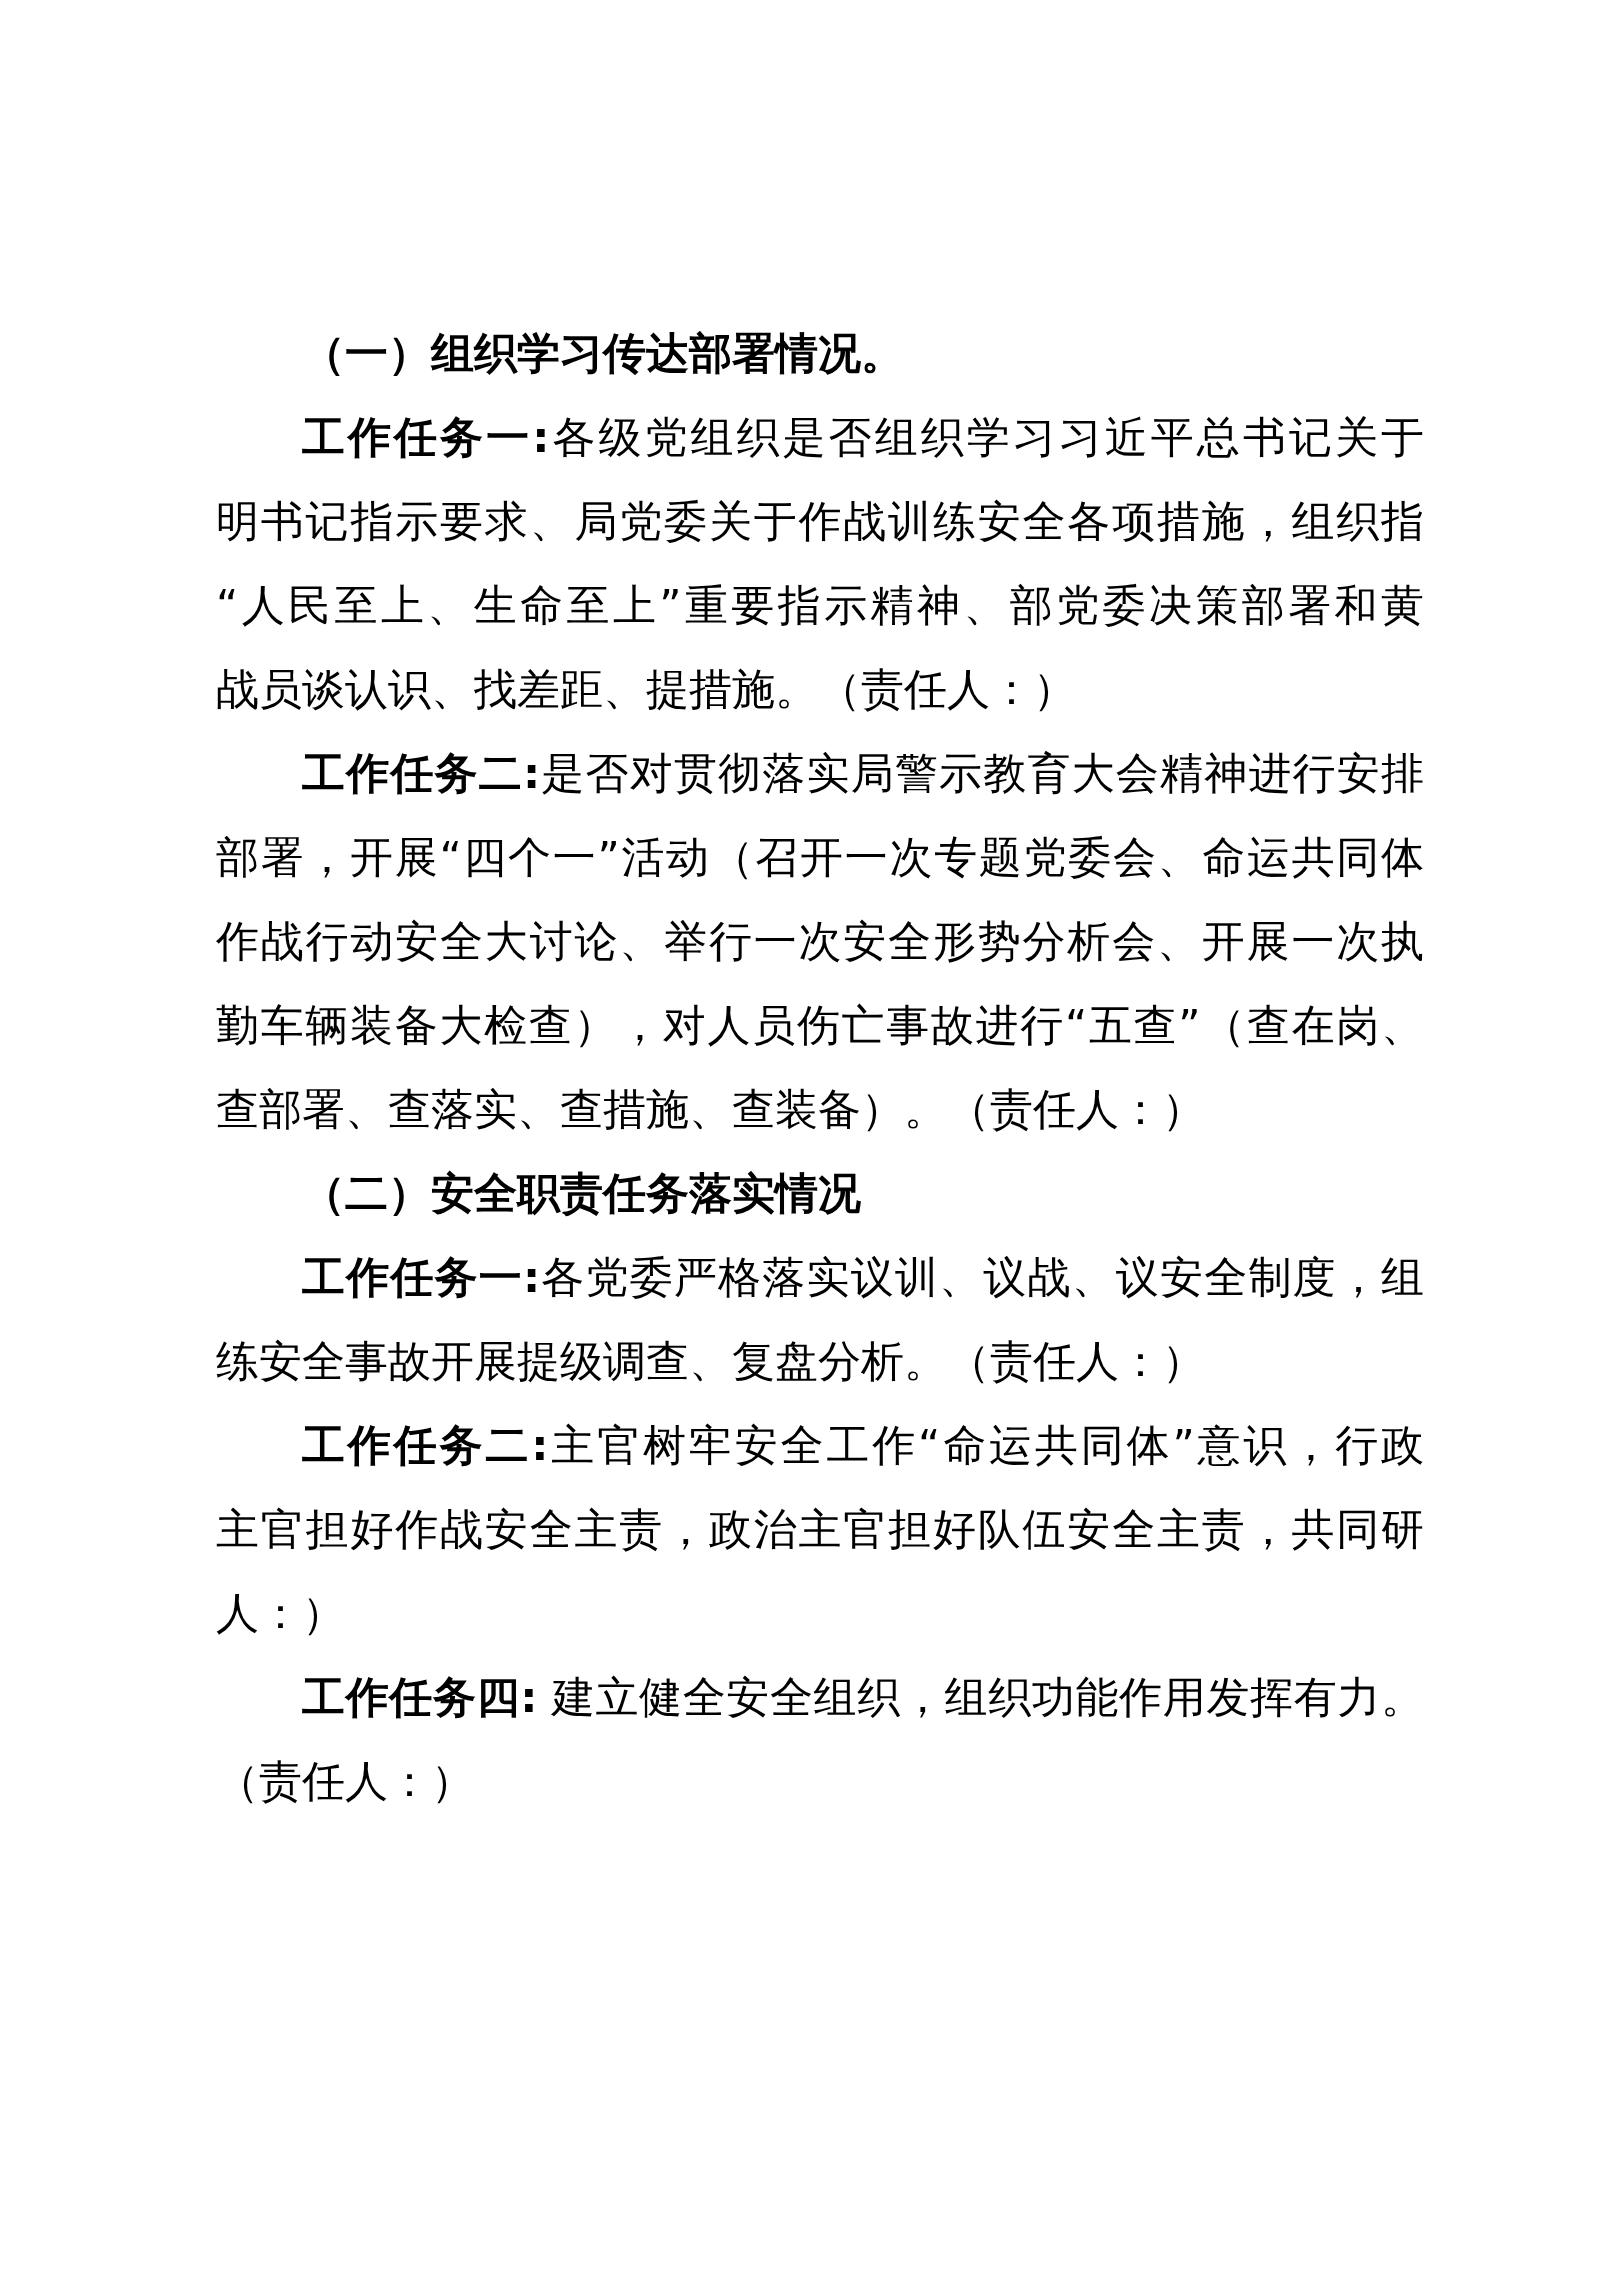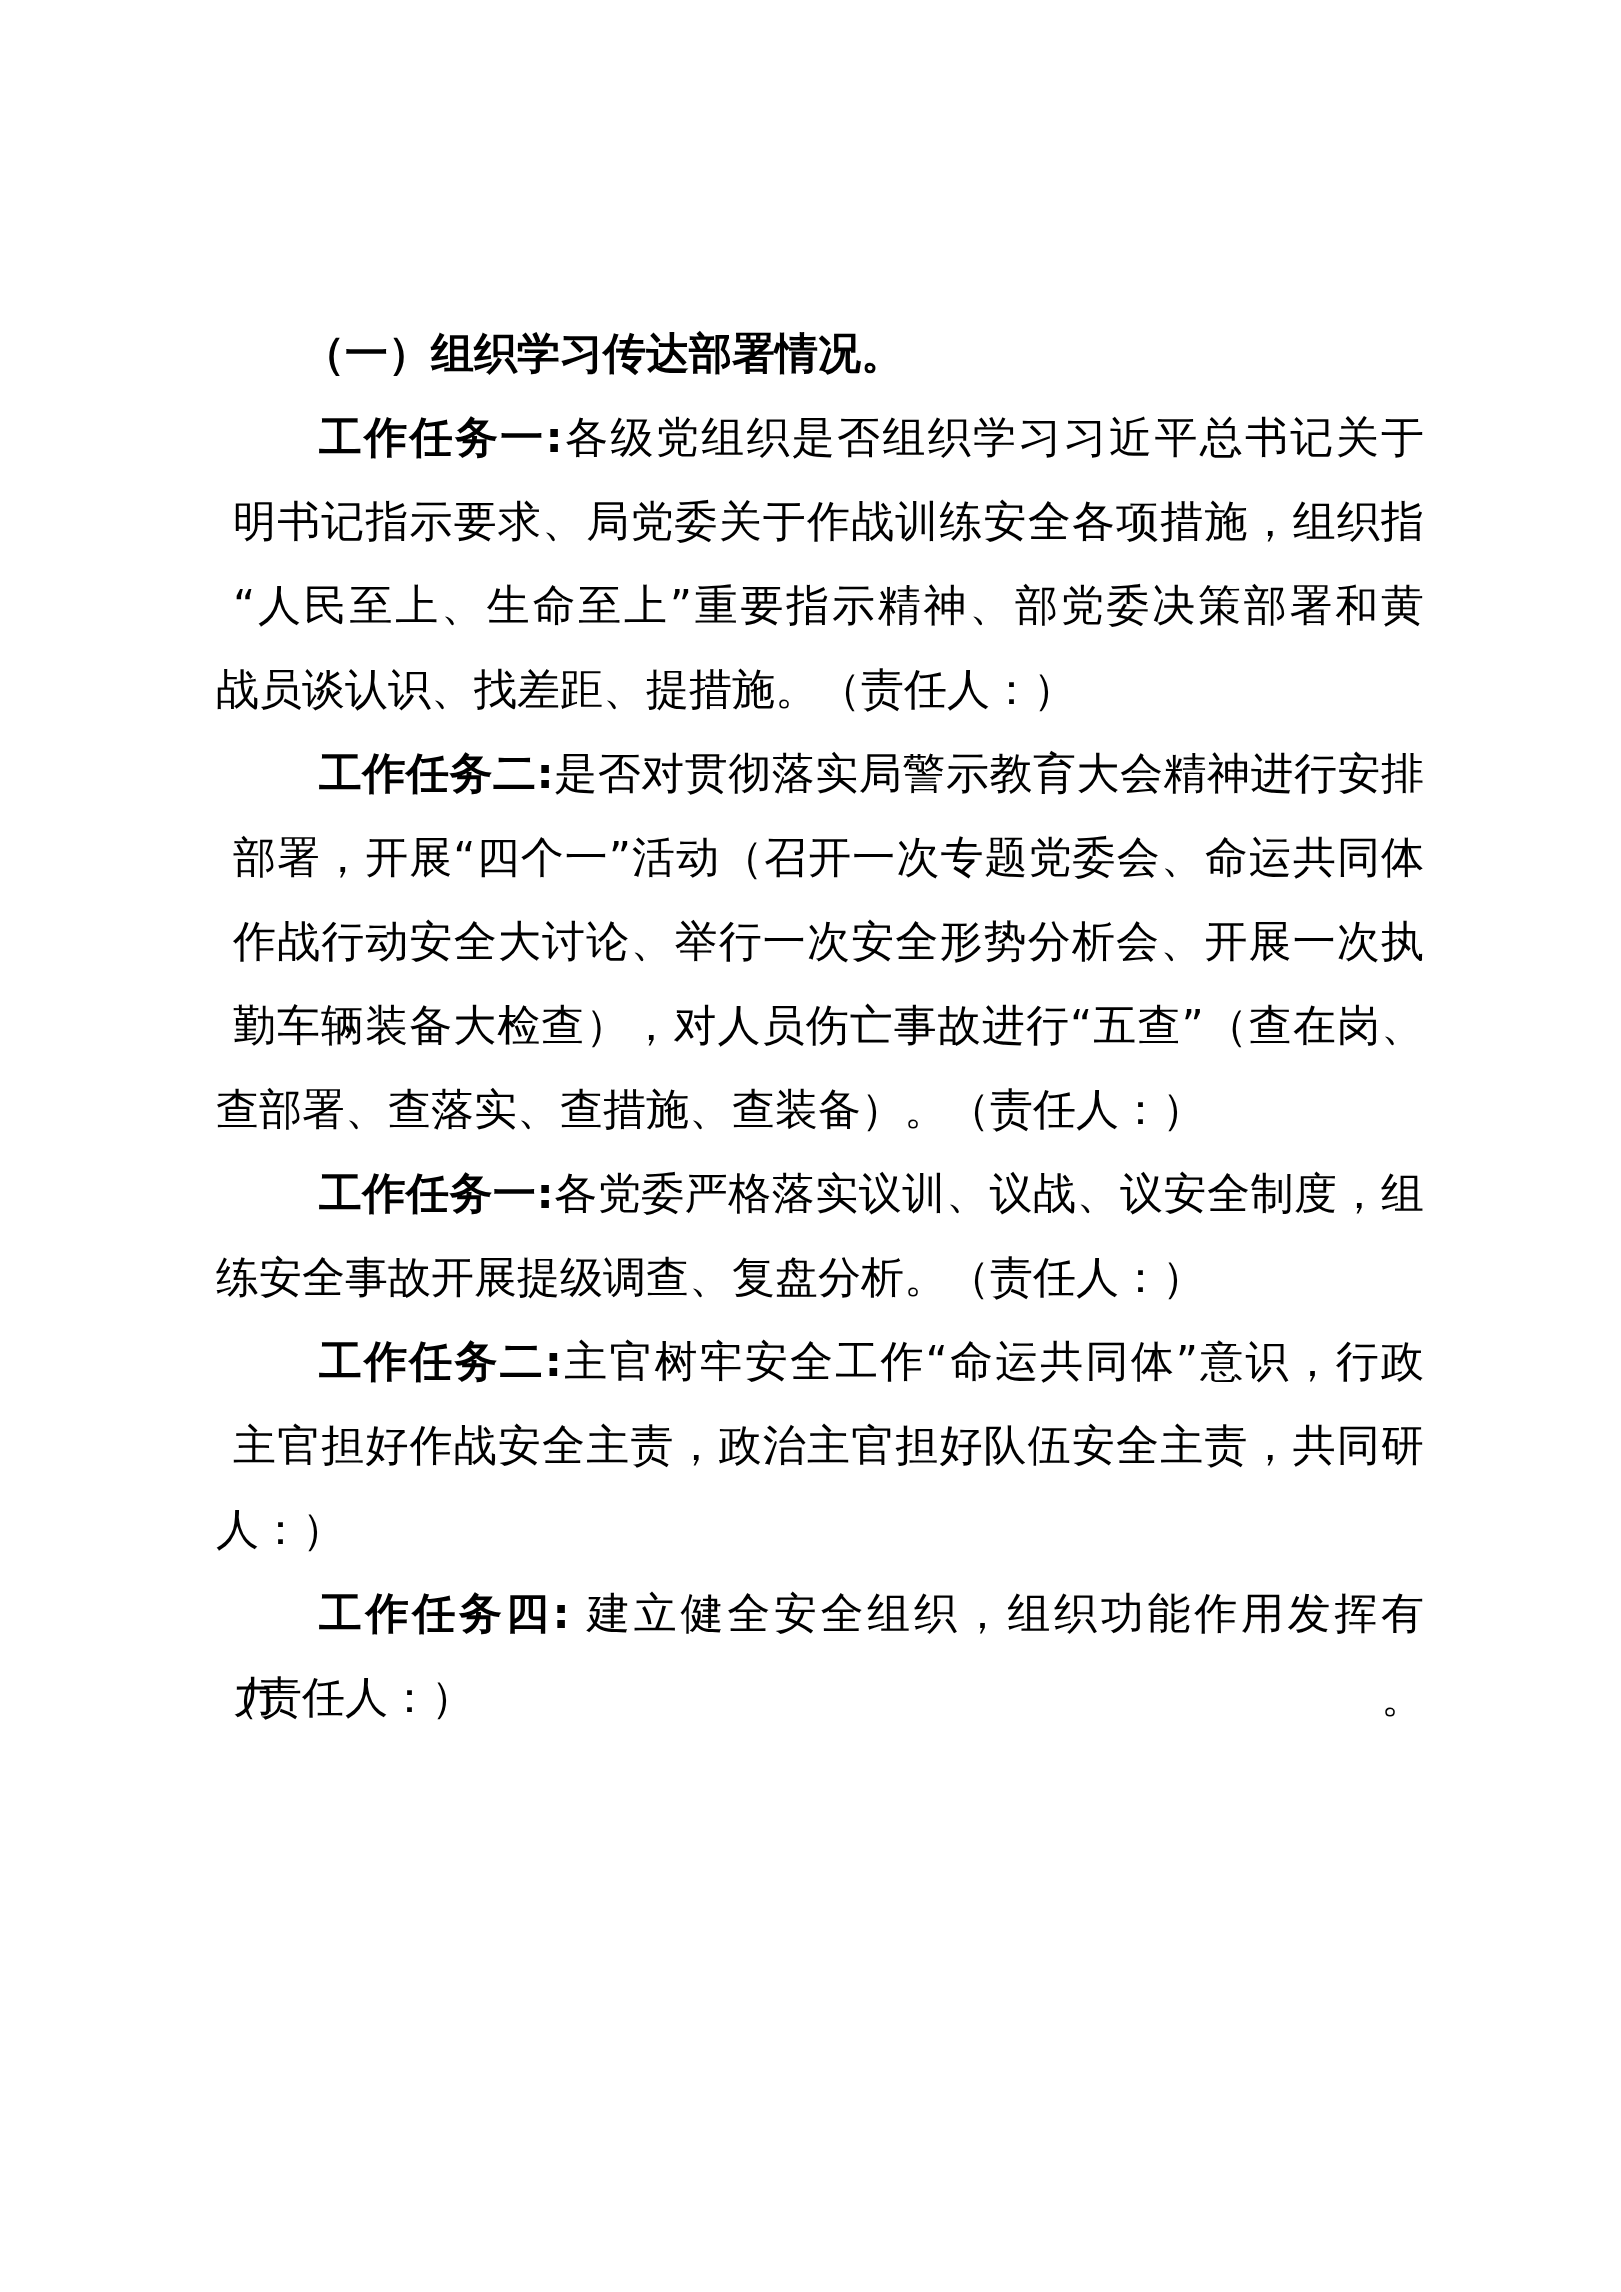--- a/index.html
+++ b/index.html
@@ -32,21 +32,20 @@
     text-align: left;
     overflow: visible;
   }
   .line.indent {
     text-indent: 2em;
   }
   .line.fill {
     text-align: justify;
     text-align-last: justify;
     text-justify: inter-character;
-    margin-left: 17px;
   }
   .run {
     font-weight: 400;
   }
   .run.bold {
     font-weight: 700;
   }
 </style>
 </head>
 <body>
@@ -57,20 +56,21 @@
   <div class="line indent"><span class="run bold">（一）组织学习传达部署情况。</span></div>
       <div class="line indent fill"><span class="run bold">工作任务一:</span><span class="run">各级党组织是否组织学习习近平总书记关于</span></div>
       <div class="line fill"><span class="run">明书记指示要求、局党委关于作战训练安全各项措施，组织指</span></div>
       <div class="line fill"><span class="run">“人民至上、生命至上”重要指示精神、部党委决策部署和黄</span></div>
       <div class="line"><span class="run">战员谈认识、找差距、提措施。（责任人：）</span></div>
       <div class="line indent fill"><span class="run bold">工作任务二:</span><span class="run">是否对贯彻落实局警示教育大会精神进行安排</span></div>
       <div class="line fill"><span class="run">部署，开展“四个一”活动（召开一次专题党委会、命运共同体</span></div>
       <div class="line fill"><span class="run">作战行动安全大讨论、举行一次安全形势分析会、开展一次执</span></div>
       <div class="line fill"><span class="run">勤车辆装备大检查），对人员伤亡事故进行“五查”（查在岗、</span></div>
       <div class="line"><span class="run">查部署、查落实、查措施、查装备）。（责任人：）</span></div>
+      <div class="line indent"><span class="run bold">（二）安全职责任务落实情况</span></div>
       <div class="line indent fill"><span class="run bold">工作任务一:</span><span class="run">各党委严格落实议训、议战、议安全制度，组</span></div>
       <div class="line"><span class="run">练安全事故开展提级调查、复盘分析。（责任人：）</span></div>
       <div class="line indent fill"><span class="run bold">工作任务二:</span><span class="run">主官树牢安全工作“命运共同体”意识，行政</span></div>
       <div class="line fill"><span class="run">主官担好作战安全主责，政治主官担好队伍安全主责，共同研</span></div>
       <div class="line"><span class="run">人：）</span></div>
       <div class="line indent fill"><span class="run bold">工作任务四:</span><span class="run"> 建立健全安全组织，组织功能作用发挥有力。</span></div>
       <div class="line"><span class="run">（责任人：）</span></div>
     </div>
 </div>
 

